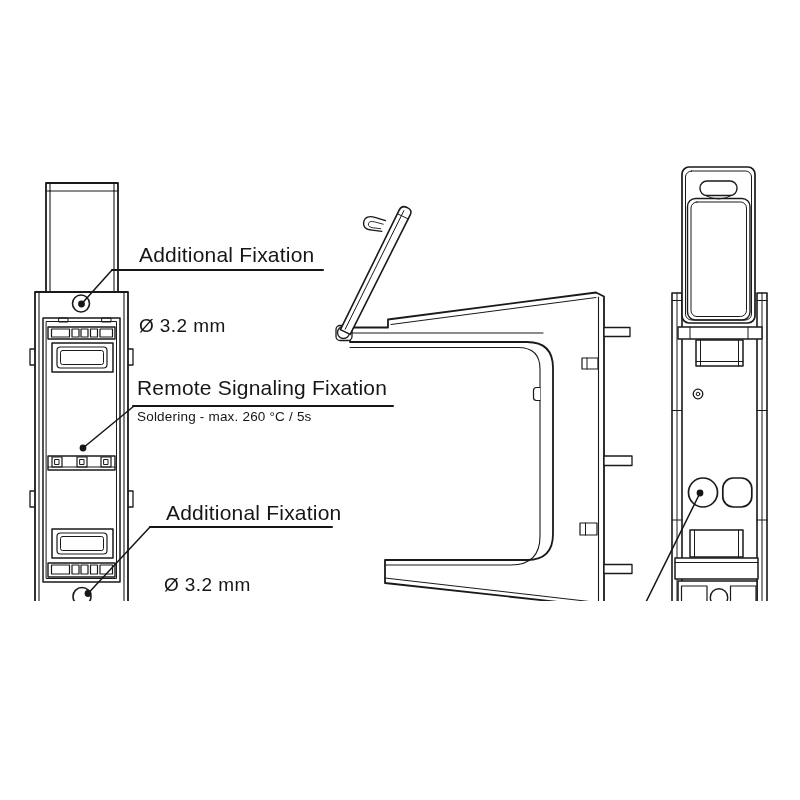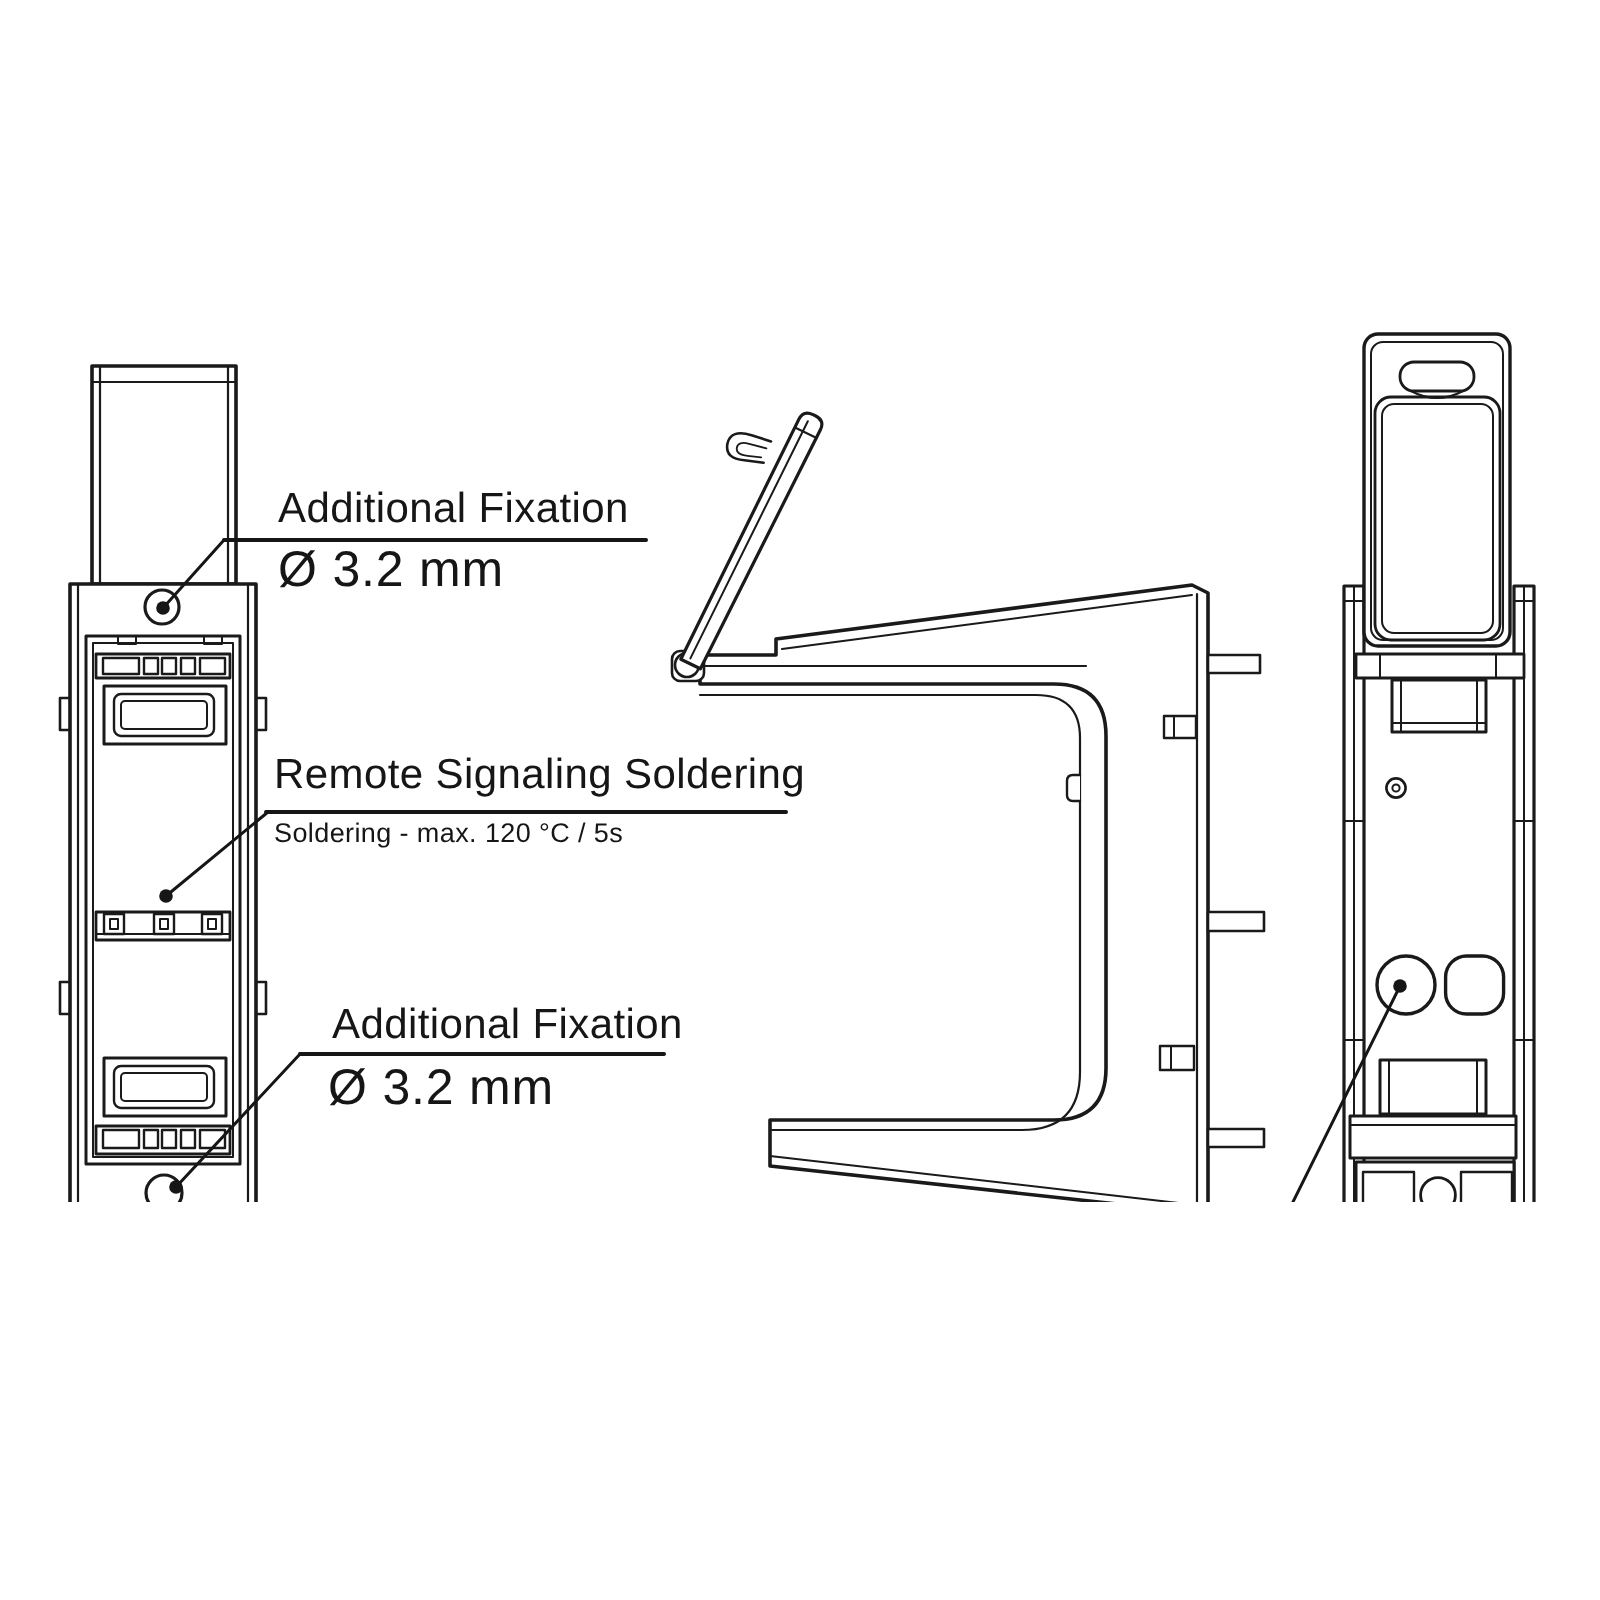--- a/index.html
+++ b/index.html
@@ -1,21 +1,21 @@
 <!DOCTYPE html>
 <html><head>
 <meta charset="utf-8">
 <style>
   html,body{margin:0;padding:0;background:#fff;}
   .canvas{position:relative;width:800px;height:601px;background:#ffffff;overflow:hidden;
           font-family:"Liberation Sans",sans-serif;}
   .canvas svg{position:absolute;left:0;top:0;}
   .ann{position:absolute;white-space:nowrap;color:#161616;}
   .ann.title{font-size:21px;line-height:1.1;letter-spacing:0.2px;}
-  .ann.sub{font-size:25px;line-height:1.1;letter-spacing:0.4px;}
+  .ann.sub{font-size:19px;line-height:1.1;letter-spacing:0.4px;margin-top:44px;}
   .ann.small{font-size:13.5px;line-height:1.1;letter-spacing:0.2px;}
 </style>
 </head>
 <body>
 
 <div class="canvas">
 
 <svg width="800" height="800" viewBox="0 0 800 800" fill="none" stroke="#1a1a1a" stroke-linecap="round" stroke-linejoin="round">
 
   <g>
@@ -184,20 +184,20 @@
 
     <line x1="588" y1="719" x2="775" y2="719" stroke-width="2"></line>
     <line x1="588" y1="719" x2="700" y2="493" stroke-width="1.5"></line>
     <circle cx="700" cy="493" r="3.4" fill="#161616" stroke="none"></circle>
   </g>
 </svg>
 
 <div class="ann title" style="left:139px;top:243px;">Additional Fixation</div>
 <div class="ann sub" style="left:139px;top:272px;">Ø 3.2 mm</div>
 
-<div class="ann title" style="left:137px;top:376px;">Remote Signaling Soldering</div>
-<div class="ann small" style="left:137px;top:410px;">Soldering - max. 120 °C / 5s</div>
+<div class="ann title" style="left:137px;top:376px;">Remote Signaling Fixation</div>
+<div class="ann small" style="left:137px;top:410px;">Soldering - max. 260 °C / 5s</div>
 
 <div class="ann title" style="left:166px;top:501px;">Additional Fixation</div>
 <div class="ann sub" style="left:164px;top:531px;">Ø 3.2 mm</div>
 
 
 </div>
 
 </body></html>

